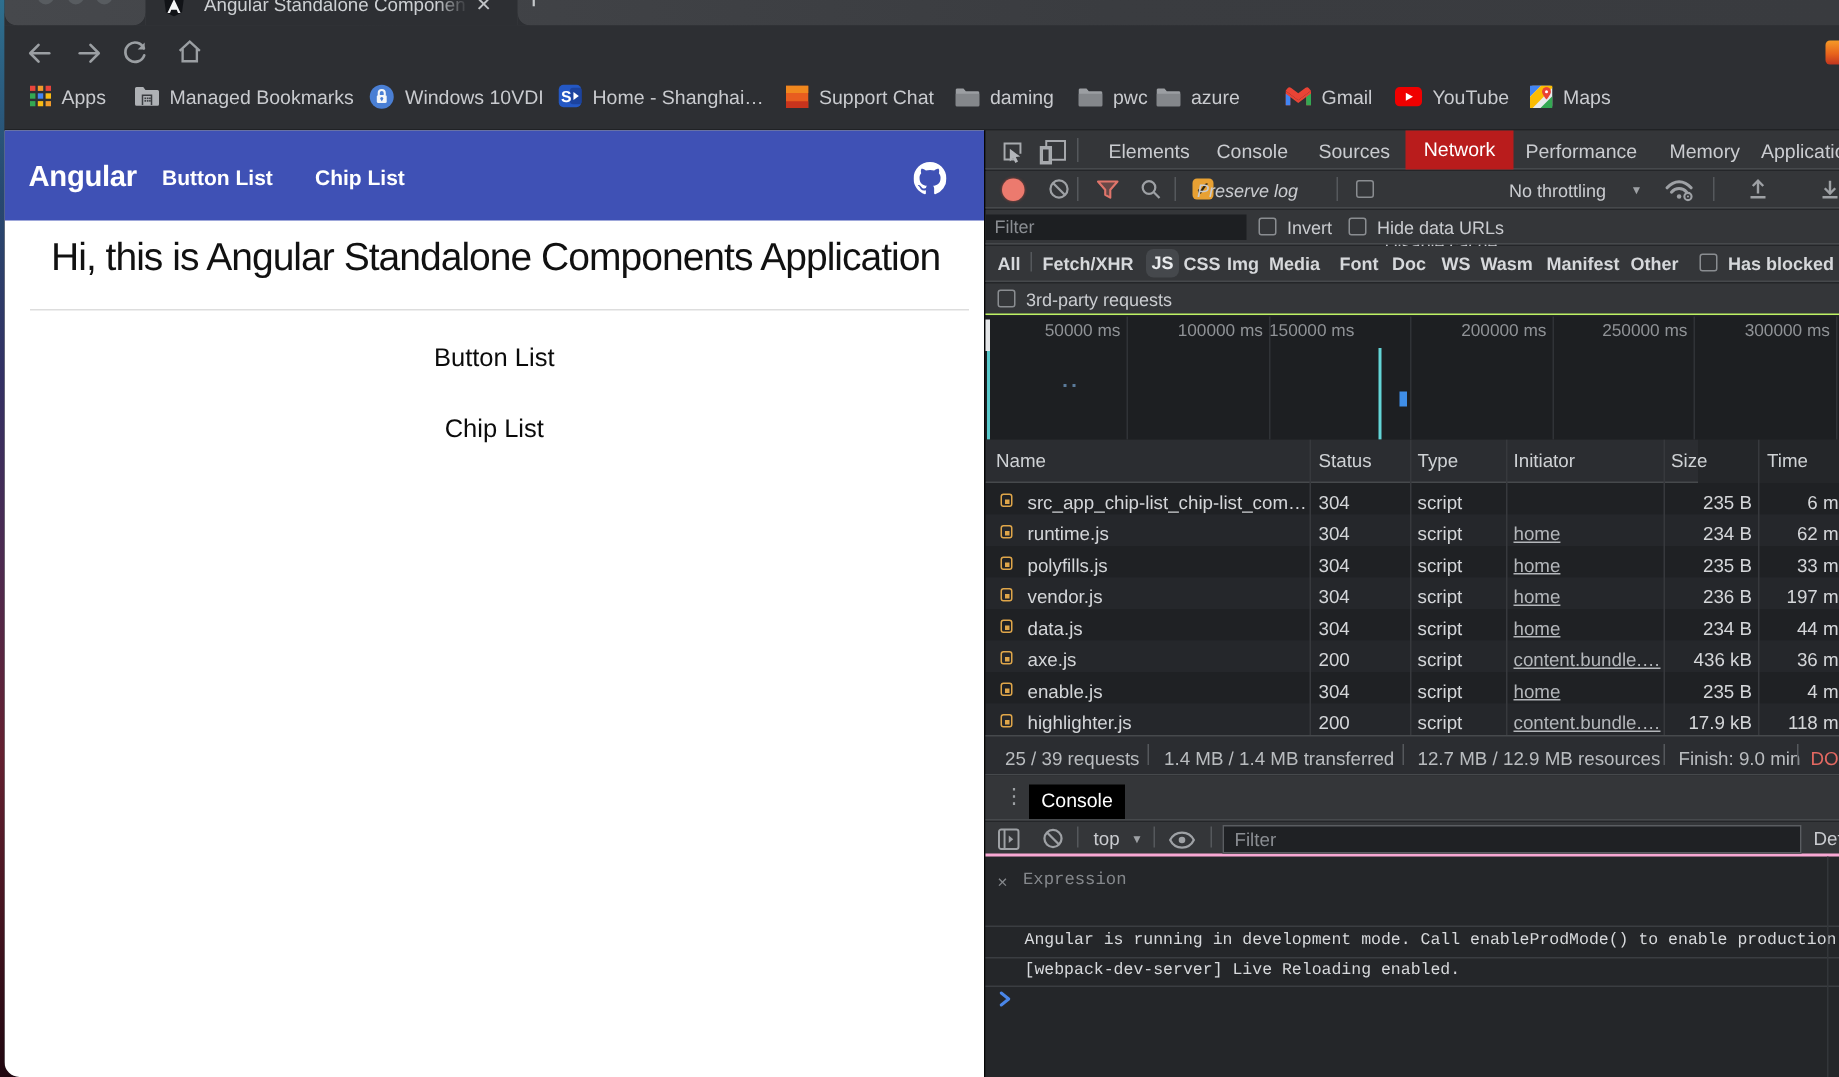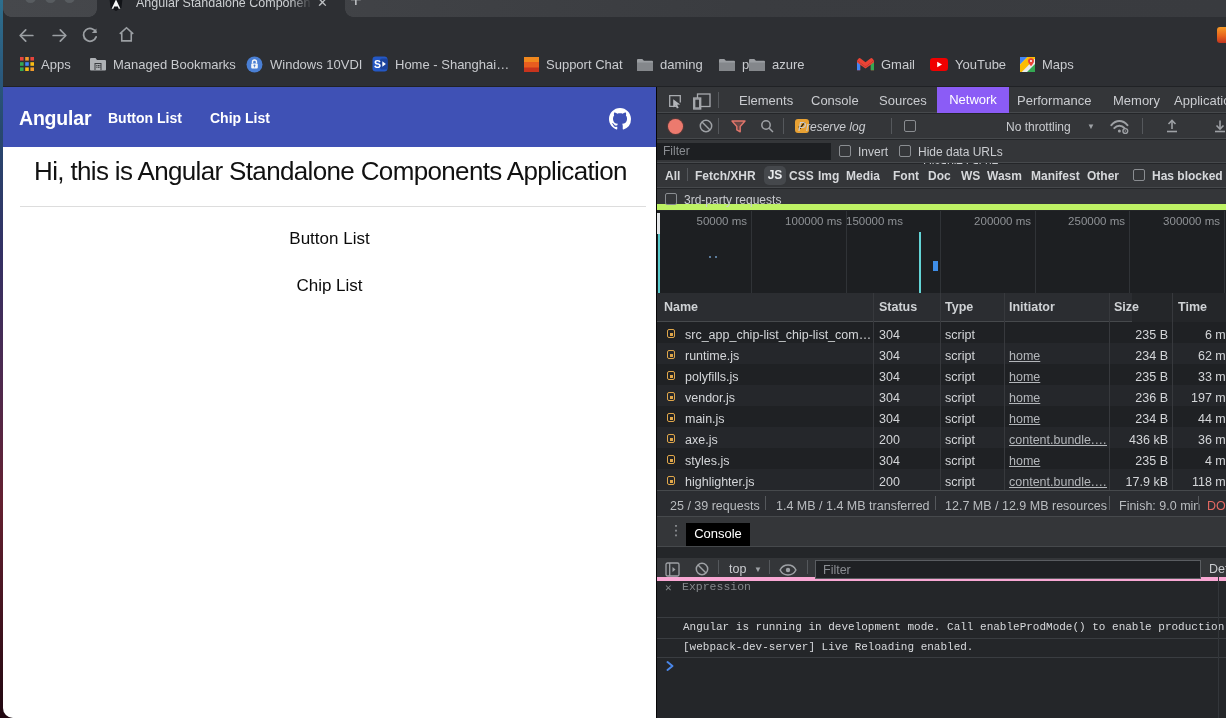--- a/index.html
+++ b/index.html
@@ -172,21 +172,21 @@
         </svg>
       <span>daming</span>
     </div>
     <div class="bm" style="left:716px;">
       <svg width="16" height="13" viewBox="0 0 16 13">
           <path d="M0 2a1 1 0 0 1 1-1h4.3l1.6 1.8H15a1 1 0 0 1 1 1V12a1 1 0 0 1-1 1H1a1 1 0 0 1-1-1z" fill="#9b9ea2"></path>
           <path d="M0 4.5h16V12a1 1 0 0 1-1 1H1a1 1 0 0 1-1-1z" fill="#84878b"></path>
         </svg>
       <span>pwc</span>
     </div>
-    <div class="bm" style="left:746px;">
+    <div class="bm" style="left:768px;">
       <svg width="16" height="13" viewBox="0 0 16 13">
           <path d="M0 2a1 1 0 0 1 1-1h4.3l1.6 1.8H15a1 1 0 0 1 1 1V12a1 1 0 0 1-1 1H1a1 1 0 0 1-1-1z" fill="#9b9ea2"></path>
           <path d="M0 4.5h16V12a1 1 0 0 1-1 1H1a1 1 0 0 1-1-1z" fill="#84878b"></path>
         </svg>
       <span>azure</span>
     </div>
     <div class="bm" style="left:854px;">
       <svg width="17" height="13" viewBox="0 0 17 13">
           <path d="M0 12.2V2.5L8.5 8.8 17 2.5v9.7h-3.2V6.7L8.5 10.6 3.2 6.7v5.5z" fill="#ea4335"></path>
           <path d="M0 2.5 8.5 8.8 17 2.5 15.6.8a1.6 1.6 0 0 0-2.2-.3L8.5 4.2 3.6.5A1.6 1.6 0 0 0 1.4.8z" fill="#ea4335"></path>
@@ -242,21 +242,21 @@
         </svg>
       <svg style="position:absolute;left:36px;top:6px;" width="18" height="17" viewBox="0 0 18 17" fill="none" stroke="#a8abaf" stroke-width="1.3">
           <rect x="4.5" y="1" width="12.5" height="12.5"></rect>
           <rect x="0.7" y="5" width="7" height="11" fill="#343639"></rect>
           <rect x="1.7" y="6" width="5" height="9"></rect>
         </svg>
       <div class="sep" style="left:61px;"></div>
       <div class="t" style="left:82px;top:6px;font-size:13px;">Elements</div>
       <div class="t" style="left:154px;top:6px;font-size:13px;">Console</div>
       <div class="t" style="left:222px;top:6px;font-size:13px;">Sources</div>
-      <div class="t" style="left:280px;top:0;width:72px;height:26px;background:#8b5cf6;color:#fff;font-size:13px;text-align:center;line-height:26px;">Network</div>
+      <div class="t" style="left:280px;top:0;width:72px;height:26px;background:#b91c1c;color:#fff;font-size:13px;text-align:center;line-height:26px;">Network</div>
       <div class="t" style="left:360px;top:6px;font-size:13px;">Performance</div>
       <div class="t" style="left:456px;top:6px;font-size:13px;">Memory</div>
       <div class="t" style="left:517px;top:6px;font-size:13px;">Application</div>
     </div>
 
     <div class="dtbar" style="top:27px; height:25px; border-bottom:1px solid #46494c;">
       <div style="position:absolute;left:11px;top:5px;width:15px;height:15px;border-radius:50%;background:#ec7a6e;box-shadow:0 0 2px #a8453c;"></div>
       <svg style="position:absolute;left:42px;top:5px;" width="14" height="14" viewBox="0 0 14 14" fill="none" stroke="#9ea1a5" stroke-width="1.5">
           <circle cx="7" cy="7" r="5.7"></circle>
           <path d="M3 3l8 8"></path>
@@ -317,21 +317,21 @@
       <div class="t" style="left:236px;top:5px;">Font</div>
       <div class="t" style="left:271px;top:5px;">Doc</div>
       <div class="t" style="left:304px;top:5px;">WS</div>
       <div class="t" style="left:330px;top:5px;">Wasm</div>
       <div class="t" style="left:374px;top:5px;">Manifest</div>
       <div class="t" style="left:430px;top:5px;">Other</div>
       <div class="cb" style="left:476px;top:5px;"></div>
       <div class="t" style="left:495px;top:5px;">Has blocked cookies</div>
     </div>
 
-    <div class="dtbar" style="top:102px; height:21px; border-bottom:6px solid #bef264;">
+    <div class="dtbar" style="top:102px; height:21px; border-bottom:1px solid #bef264;">
       <div class="cb" style="left:8px;top:4px;"></div>
       <div class="t" style="left:27px;top:4px;">3rd-party requests</div>
     </div>
 
     <div style="position:absolute;left:0;top:124px;width:570px;height:82px;background:#1d1f22;">
       <div class="t" style="left:0;top:4px;width:90px;text-align:right;color:#8f9296;font-size:11.5px;">50000 ms</div>
       <div class="t" style="left:95px;top:4px;width:90px;text-align:right;color:#8f9296;font-size:11.5px;">100000 ms</div>
       <div class="t" style="left:189px;top:4px;width:90px;text-align:left;color:#8f9296;font-size:11.5px;">150000 ms</div>
       <div class="t" style="left:284px;top:4px;width:90px;text-align:right;color:#8f9296;font-size:11.5px;">200000 ms</div>
       <div class="t" style="left:378px;top:4px;width:90px;text-align:right;color:#8f9296;font-size:11.5px;">250000 ms</div>
@@ -344,21 +344,21 @@
       <div class="abs" style="left:567px;top:0;width:1px;height:82px;background:#303337;"></div>
       <div class="abs" style="left:0;top:2px;width:3px;height:21px;background:#e4e6e8;"></div>
       <div class="abs" style="left:0.5px;top:23px;width:2px;height:59px;background:#58c9cb;"></div>
       <div class="abs" style="left:262px;top:21px;width:2px;height:61px;background:#63d4d6;"></div>
       <div class="abs" style="left:276px;top:50px;width:5px;height:10px;background:#3f8ee8;"></div>
       <div class="abs" style="left:52px;top:45px;width:2px;height:2px;background:#5a7a9a;"></div>
       <div class="abs" style="left:58px;top:45px;width:2px;height:2px;background:#5a7a9a;"></div>
     </div>
 
     <div id="nettable" style="position:absolute;left:0;top:206px;width:570px;height:197px;overflow:hidden;">
-      <div class="abs" style="left:0;top:0;width:475px;height:29px;background:#2b2d31;border-bottom:1px solid #46494c;font-weight:bold;">
+      <div class="abs" style="left:0;top:0;width:475px;height:29px;background:#2b2d31;border-bottom:1px solid #46494c;">
         <div class="t nh" style="left:7px;">Name</div>
         <div class="t nh" style="left:222px;">Status</div>
         <div class="t nh" style="left:288px;">Type</div>
         <div class="t nh" style="left:352px;">Initiator</div>
         <div class="t nh" style="left:457px;">Size</div>
         <div class="t nh" style="left:521px;">Time</div>
       </div>
       <div class="nrow" style="top:29px;background:#1f2124;">
         <span class="fico"></span>
           <span class="nm">src_app_chip-list_chip-list_com…</span>
@@ -389,39 +389,39 @@
         <span class="fico"></span>
           <span class="nm">vendor.js</span>
         <span class="st">304</span>
           <span class="ty">script</span>
           <span class="in">home</span>
         <span class="sz">236 B</span>
           <span class="tm">197 ms</span>
       </div>
       <div class="nrow" style="top:113px;background:#1f2124;">
         <span class="fico"></span>
-          <span class="nm">main.js</span>
+          <span class="nm">data.js</span>
         <span class="st">304</span>
           <span class="ty">script</span>
           <span class="in">home</span>
         <span class="sz">234 B</span>
           <span class="tm">44 ms</span>
       </div>
       <div class="nrow" style="top:134px;background:#25272b;">
         <span class="fico"></span>
           <span class="nm">axe.js</span>
         <span class="st">200</span>
           <span class="ty">script</span>
           <span class="in">content.bundle.…</span>
         <span class="sz">436 kB</span>
           <span class="tm">36 ms</span>
       </div>
       <div class="nrow" style="top:155px;background:#1f2124;">
         <span class="fico"></span>
-          <span class="nm">styles.js</span>
+          <span class="nm">enable.js</span>
         <span class="st">304</span>
           <span class="ty">script</span>
           <span class="in">home</span>
         <span class="sz">235 B</span>
           <span class="tm">4 ms</span>
       </div>
       <div class="nrow" style="top:176px;background:#25272b;">
         <span class="fico"></span>
           <span class="nm">highlighter.js</span>
         <span class="st">200</span>
@@ -447,21 +447,21 @@
       <div class="t" style="left:462px;top:8px;font-size:12.5px;">Finish: 9.0 min</div>
       <div class="sep" style="left:541px;height:14px;"></div>
       <div class="t" style="left:550px;top:8px;font-size:12.5px;color:#e46962;">DOMContentLoaded</div>
     </div>
 
     <div id="drawer" style="position:absolute;left:0;top:430px;width:570px;height:201px;background:#242629;">
       <div class="dtbar" style="top:0;height:30px;border-bottom:1px solid #46494c;">
         <div class="t" style="left:12px;top:5px;color:#9ea1a5;font-size:14px;letter-spacing:0;">⋮</div>
         <div class="t" style="left:29px;top:6px;width:64px;height:23px;background:#000;color:#fff;font-size:13px;text-align:center;line-height:22px;">Console</div>
       </div>
-      <div class="dtbar" style="top:41px;height:23px;border-bottom:4px solid #f9a8d4;">
+      <div class="dtbar" style="top:31px;height:23px;border-bottom:2px solid #f9a8d4;">
         <svg style="position:absolute;left:8px;top:4px;" width="15" height="15" viewBox="0 0 15 15" fill="none" stroke="#9ea1a5" stroke-width="1.3">
             <rect x="1" y="1" width="13" height="13" rx="1.5"></rect>
             <path d="M4.7 1v13"></path>
             <path d="M7.5 5l3 2.5-3 2.5z" fill="#9ea1a5" stroke="none"></path>
           </svg>
         <svg style="position:absolute;left:38px;top:4px;" width="14" height="14" viewBox="0 0 14 14" fill="none" stroke="#9ea1a5" stroke-width="1.5">
             <circle cx="7" cy="7" r="5.7"></circle>
             <path d="M3 3l8 8"></path>
           </svg>
         <div class="sep" style="left:61px;height:14px;"></div>

